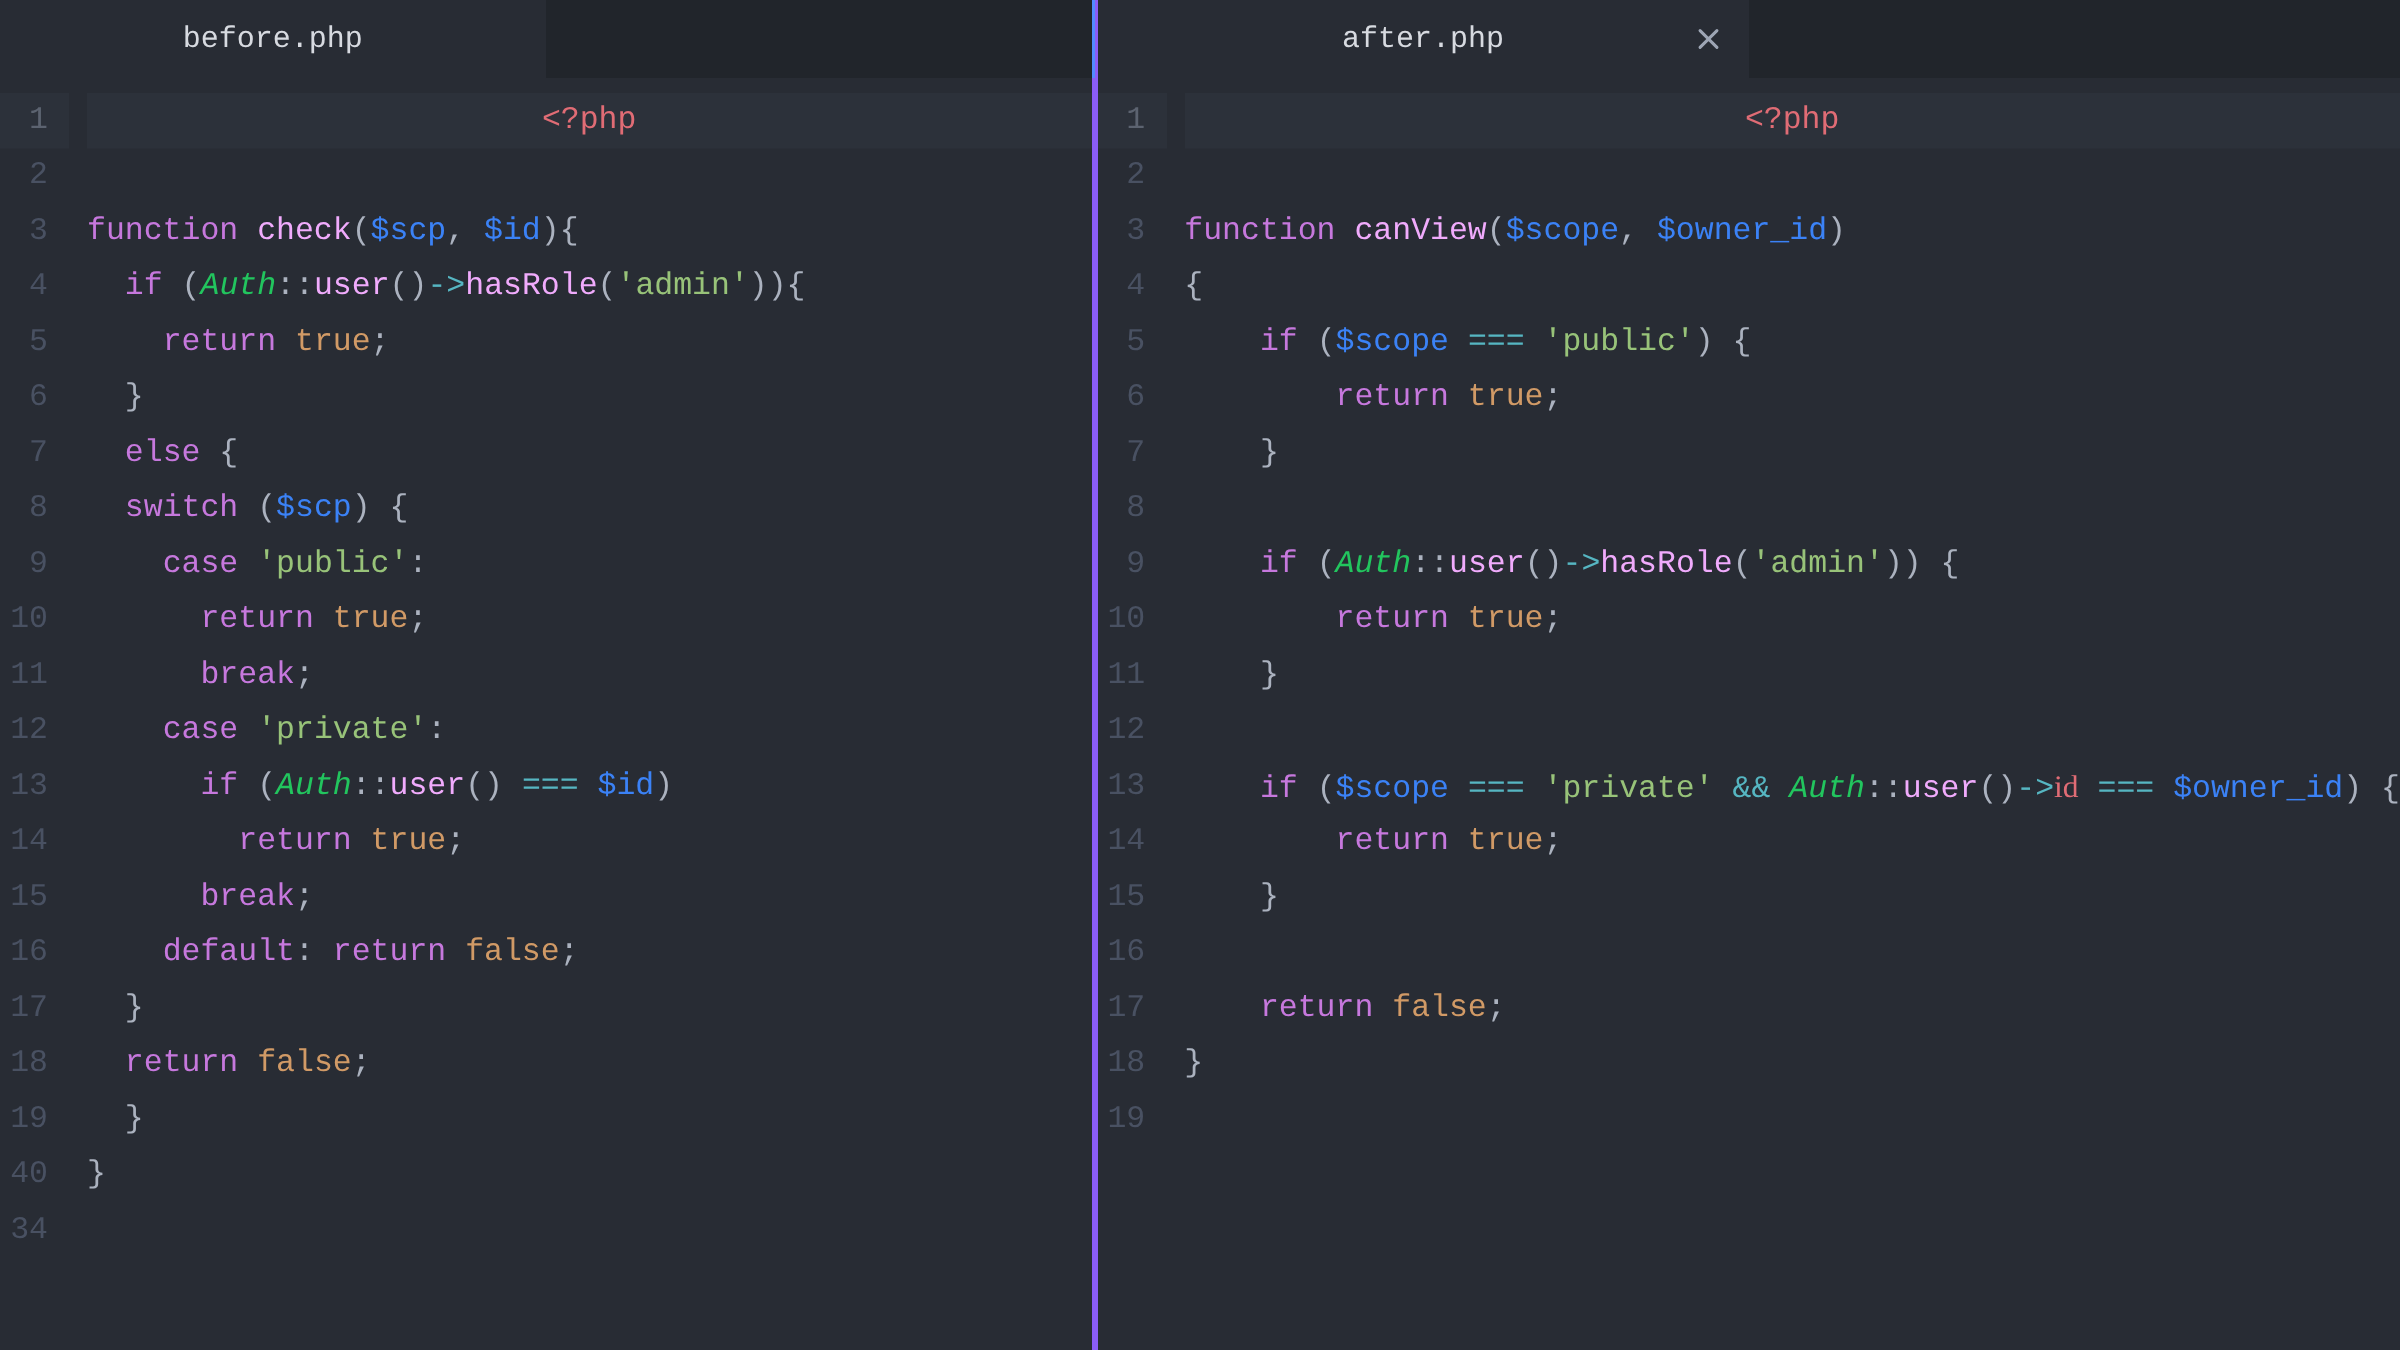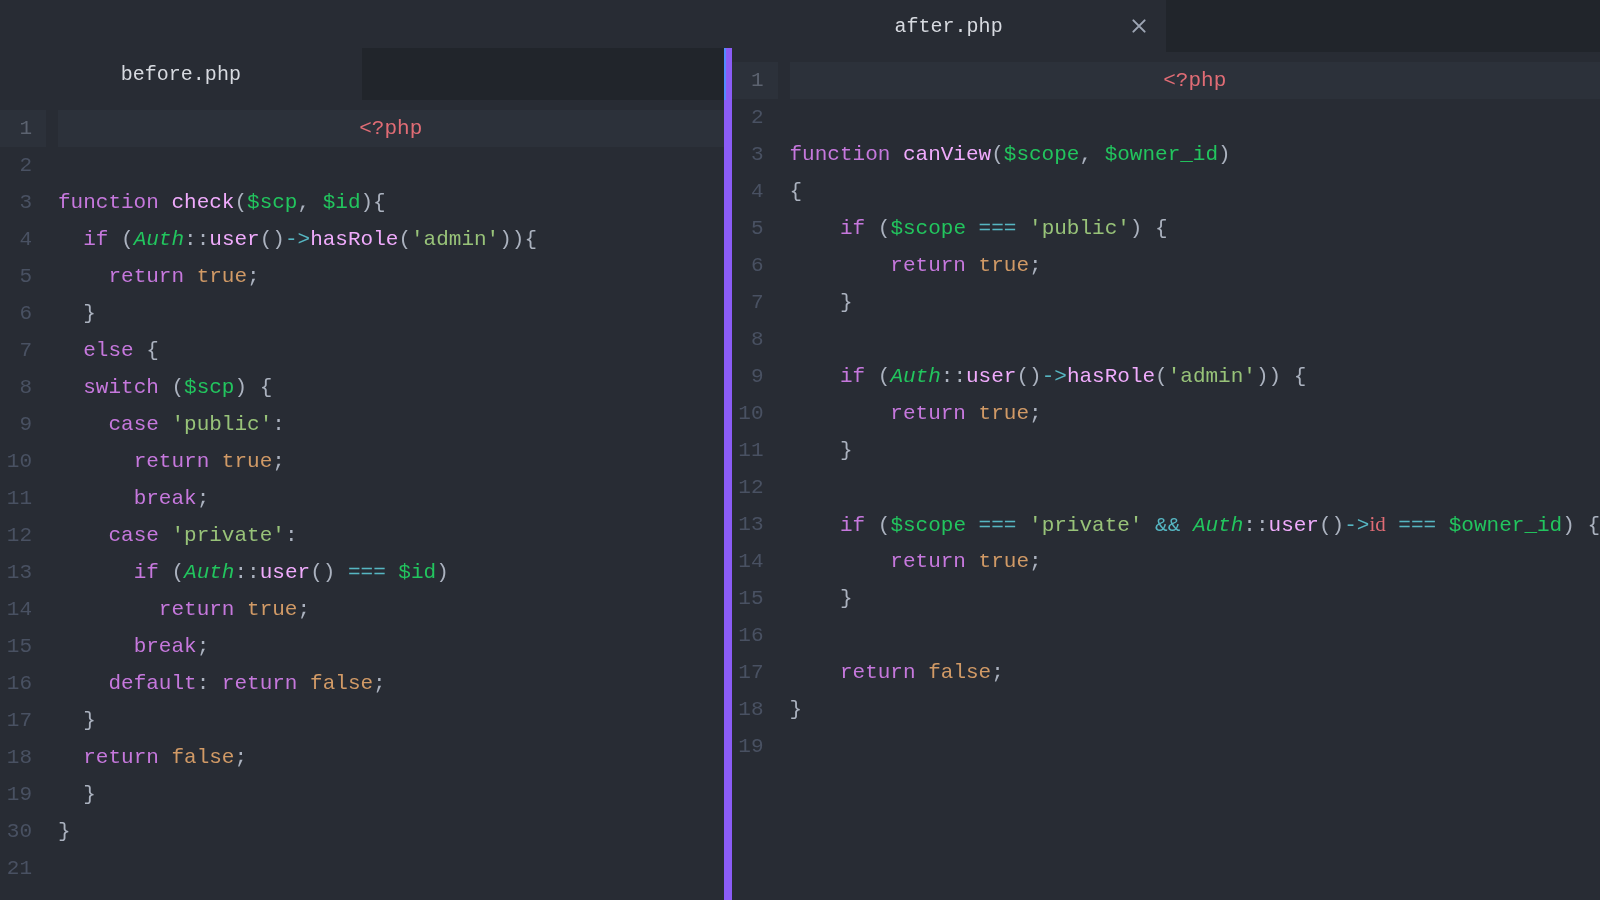--- a/index.html
+++ b/index.html
@@ -1,37 +1,37 @@
 <!DOCTYPE html>
 <html><head>
 <meta charset="utf-8">
 <style>
   * { margin:0; padding:0; box-sizing:border-box; }
   html,body { width:1600px; height:900px; background:#282c34; font-family:Menlo,Consolas,'Courier New',monospace; overflow:hidden; }
   .workspace { display:flex; width:100%; height:100%; }
   .pane { flex:1; display:flex; flex-direction:column; position:relative; }
-  .pane.left { border-right:8px solid #8b5cf6;margin-top:48px; }
+  .pane.left { border-right:4px solid #8b5cf6; }
   .pane.left::after { content:""; position:absolute; top:0; right:-2px; width:2px; height:52px; background:#528bff; }
   .tabbar { height:52px; display:flex; background:#21252b; }
   .tab { width:50%; display:flex; align-items:center; justify-content:center; font-size:20px; color:#9da5b4; position:relative; cursor:pointer; }
   .tab.active { background:#282c34; color:#d7dae0; }
   .tab .close { position:absolute; right:18px; top:50%; transform:translateY(-50%); }
   .close svg { width:18px; height:18px; display:block; }
   .editor { flex:1; display:flex; overflow:hidden; }
   .gutter { width:46px; padding-top:10px; text-align:right; color:#495162; font-size:21px; line-height:37px; user-select:none; }
   .gutter div { padding-right:14px; }
   .gutter div.hl { background:#2c313a; color:#5c6370; }
   .code { flex:1; padding-top:10px; padding-left:12px; font-size:21px; line-height:37px; white-space:pre; color:#abb2bf; overflow:hidden; }
   .code .line { height:37px; }
   .code .line.hl { background:#2c313a;text-align:center; }
   .t-tag   { color:#e06c75; }
   .t-kw    { color:#c678dd;text-align:right; }
   .t-fn    { color:#f0abfc; }
   .t-cls   { color:#22c55e; font-style:italic;text-align:center; }
-  .t-var   { color:#22c55e; }
+  .t-var   { color:#3b82f6; }
   .t-str   { color:#98c379; }
   .t-bool  { color:#d19a66; }
   .t-punc  { color:#abb2bf; }
   .t-op    { color:#56b6c2; }
   .t-prop  { color:#e06c75;font-family:Liberation Serif, serif; }
 </style>
 </head>
 <body>
 
 <div class="workspace">
@@ -56,22 +56,22 @@
           <div>10</div>
           <div>11</div>
           <div>12</div>
           <div>13</div>
           <div>14</div>
           <div>15</div>
           <div>16</div>
           <div>17</div>
           <div>18</div>
           <div>19</div>
-          <div>30</div>
-          <div>21</div>
+          <div>40</div>
+          <div>34</div>
         </div>
       <div class="code" id="code-0"><div class="line hl"><span class="t-tag">&lt;?php</span></div><div class="line"></div><div class="line"><span class="t-kw">function</span><span class="t-punc"> </span><span class="t-fn">check</span><span class="t-punc">(</span><span class="t-var">$scp</span><span class="t-punc">, </span><span class="t-var">$id</span><span class="t-punc">){</span></div><div class="line"><span class="t-punc">  </span><span class="t-kw">if</span><span class="t-punc"> (</span><span class="t-cls">Auth</span><span class="t-punc">::</span><span class="t-fn">user</span><span class="t-punc">()</span><span class="t-op">-&gt;</span><span class="t-fn">hasRole</span><span class="t-punc">(</span><span class="t-str">'admin'</span><span class="t-punc">)){</span></div><div class="line"><span class="t-punc">    </span><span class="t-kw">return</span><span class="t-punc"> </span><span class="t-bool">true</span><span class="t-punc">;</span></div><div class="line"><span class="t-punc">  }</span></div><div class="line"><span class="t-punc">  </span><span class="t-kw">else</span><span class="t-punc"> {</span></div><div class="line"><span class="t-punc">  </span><span class="t-kw">switch</span><span class="t-punc"> (</span><span class="t-var">$scp</span><span class="t-punc">) {</span></div><div class="line"><span class="t-punc">    </span><span class="t-kw">case</span><span class="t-punc"> </span><span class="t-str">'public'</span><span class="t-punc">:</span></div><div class="line"><span class="t-punc">      </span><span class="t-kw">return</span><span class="t-punc"> </span><span class="t-bool">true</span><span class="t-punc">;</span></div><div class="line"><span class="t-punc">      </span><span class="t-kw">break</span><span class="t-punc">;</span></div><div class="line"><span class="t-punc">    </span><span class="t-kw">case</span><span class="t-punc"> </span><span class="t-str">'private'</span><span class="t-punc">:</span></div><div class="line"><span class="t-punc">      </span><span class="t-kw">if</span><span class="t-punc"> (</span><span class="t-cls">Auth</span><span class="t-punc">::</span><span class="t-fn">user</span><span class="t-punc">() </span><span class="t-op">===</span><span class="t-punc"> </span><span class="t-var">$id</span><span class="t-punc">)</span></div><div class="line"><span class="t-punc">        </span><span class="t-kw">return</span><span class="t-punc"> </span><span class="t-bool">true</span><span class="t-punc">;</span></div><div class="line"><span class="t-punc">      </span><span class="t-kw">break</span><span class="t-punc">;</span></div><div class="line"><span class="t-punc">    </span><span class="t-kw">default</span><span class="t-punc">: </span><span class="t-kw">return</span><span class="t-punc"> </span><span class="t-bool">false</span><span class="t-punc">;</span></div><div class="line"><span class="t-punc">  }</span></div><div class="line"><span class="t-punc">  </span><span class="t-kw">return</span><span class="t-punc"> </span><span class="t-bool">false</span><span class="t-punc">;</span></div><div class="line"><span class="t-punc">  }</span></div><div class="line"><span class="t-punc">}</span></div><div class="line"></div></div>
     </div>
   </div>
   <div class="pane">
     <div class="tabbar">
       <div class="tab active">
         <span>after.php</span>
         <span class="close">
           <svg viewBox="0 0 16 16">

